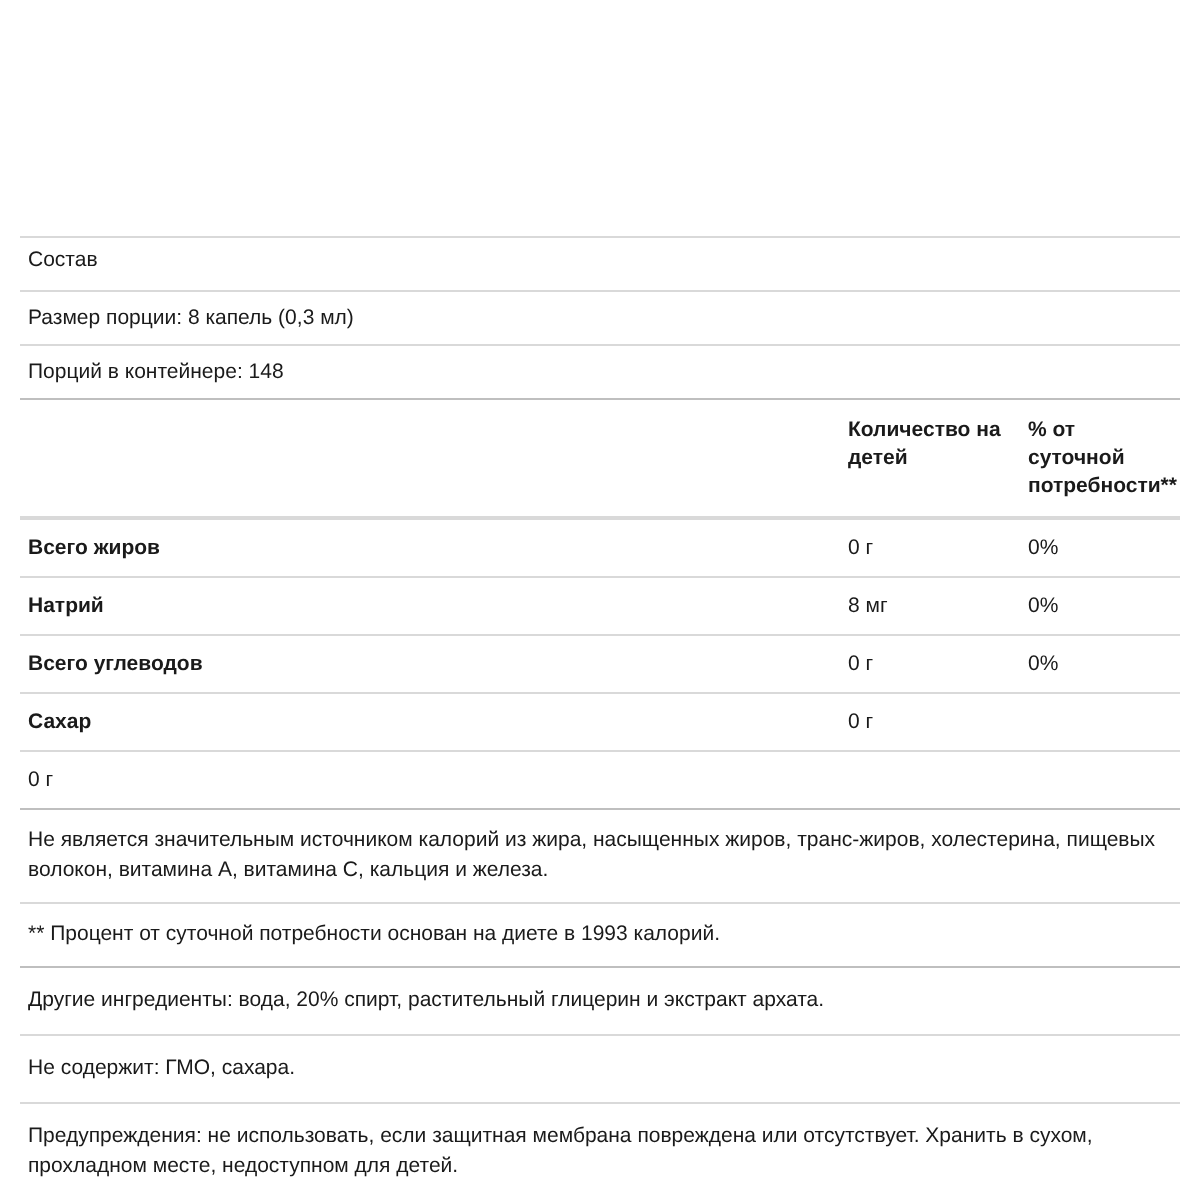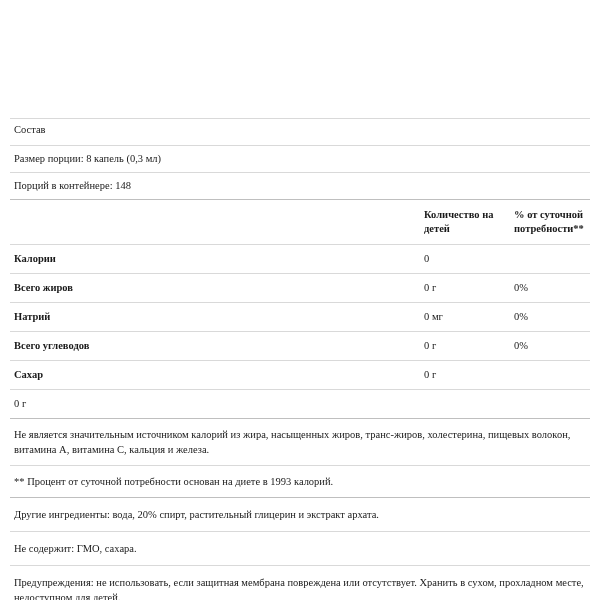--- a/index.html
+++ b/index.html
@@ -12,21 +12,20 @@
     background: #ffffff;
     font-family: "Liberation Sans", sans-serif;
     color: #1a1a1a;
     overflow: hidden;
   }
   .page {
     position: relative;
     width: 600px;
     height: 600px;
     box-sizing: border-box;
-    font-family: Liberation Serif, serif;
   }
   .panel {
     position: absolute;
     left: 10px;
     top: 118px;
     width: 580px;
   }
   .rule {
     border-top: 1px solid #d9d9d9;
     height: 0;
@@ -111,37 +110,32 @@
     <div class="rule rule-strong"></div>
 
     <div class="row header-row">
       <div class="label-cell"></div>
       <div class="amount-cell">Количество на детей</div>
       <div class="dv-cell">% от суточной потребности**</div>
     </div>
 
     <div class="rule"></div>
 
-    <div class="row">
-      <div class="label-cell nutrient-name">Калории</div>
-      <div class="amount-cell">0</div>
-      <div class="dv-cell"></div>
-    </div>
     <div class="rule"></div>
 
     <div class="row">
       <div class="label-cell nutrient-name">Всего жиров</div>
       <div class="amount-cell">0 г</div>
       <div class="dv-cell">0%</div>
     </div>
     <div class="rule"></div>
 
     <div class="row">
       <div class="label-cell nutrient-name">Натрий</div>
-      <div class="amount-cell">0 мг</div>
+      <div class="amount-cell">8 мг</div>
       <div class="dv-cell">0%</div>
     </div>
     <div class="rule"></div>
 
     <div class="row">
       <div class="label-cell nutrient-name">Всего углеводов</div>
       <div class="amount-cell">0 г</div>
       <div class="dv-cell">0%</div>
     </div>
     <div class="rule"></div>

